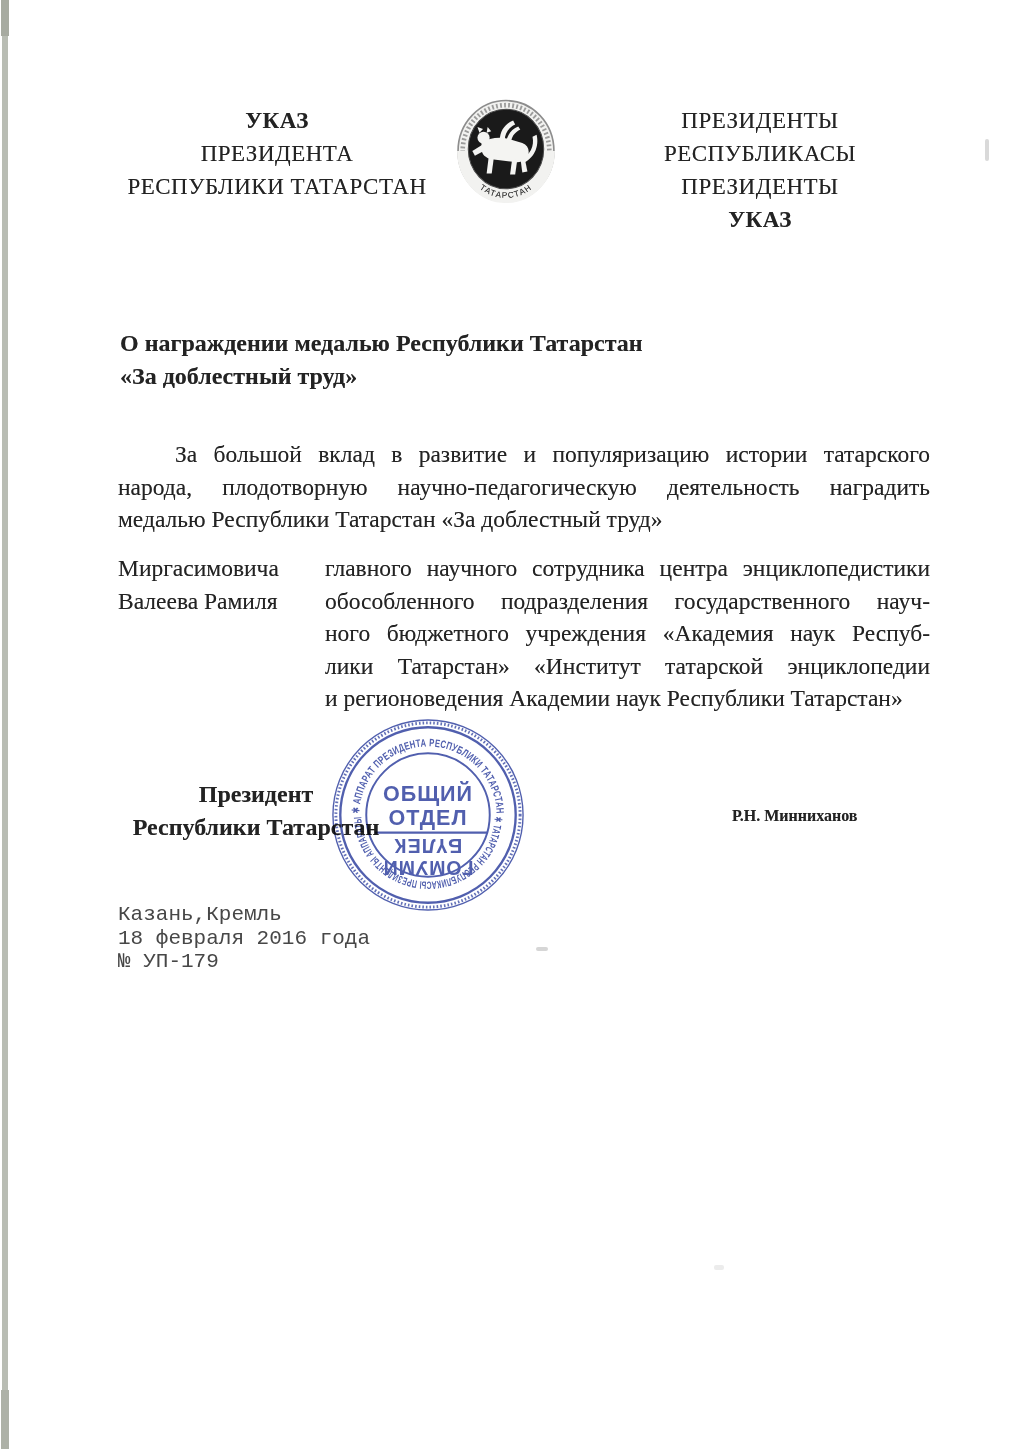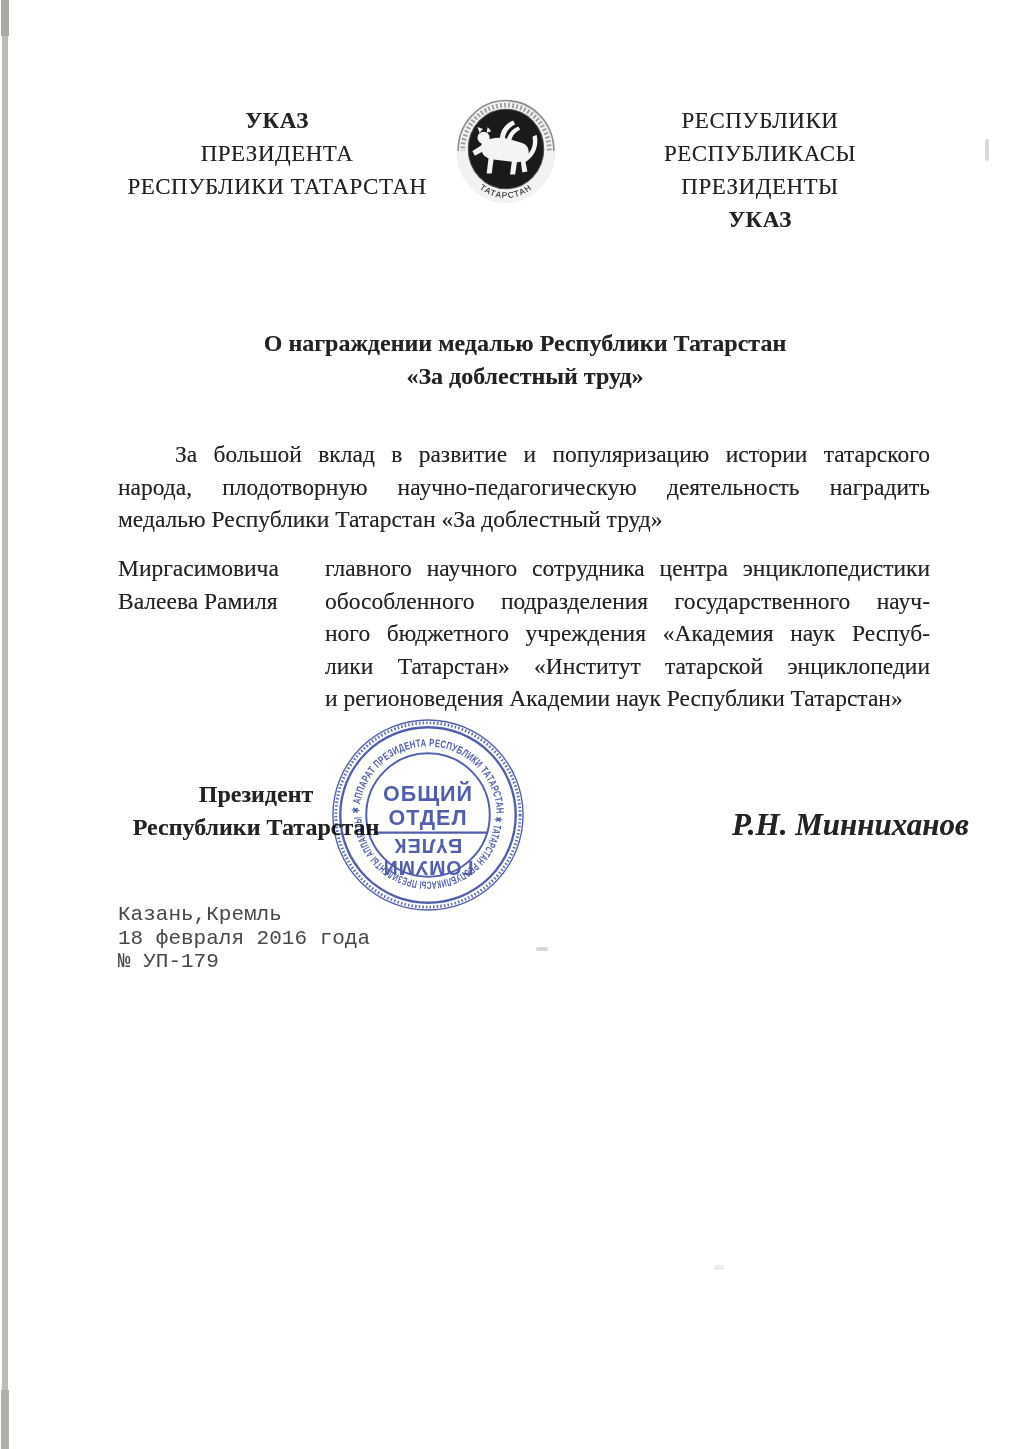--- a/index.html
+++ b/index.html
@@ -35,21 +35,21 @@
     position:absolute; left:592px; top:104px; width:336px;
     text-align:center; font-size:23px; line-height:33px; letter-spacing:0.5px;
   }
   .bold { font-weight:bold; }
   .emblem {
     position:absolute; left:455px; top:98px; width:102px; height:107px;
   }
   
   .doc-title {
     position:absolute; left:120px; top:327px; width:810px;
-    text-align:center; font-weight:bold; font-size:24px; line-height:33px;
+    font-weight:bold; font-size:24px; line-height:33px;
   }
   
   .body-par {
     position:absolute; left:118px; top:438px; width:812px;
     font-size:23.5px; line-height:32.5px;
   }
   .jline { text-align:justify; text-align-last:justify; white-space:normal; }
   .jline-first { text-indent:57px; }
   .lline { text-align:left; text-align-last:left; }
   
@@ -61,21 +61,21 @@
     position:absolute; left:325px; top:552px; width:605px;
     font-size:23.5px; line-height:32.5px;
   }
   
   .sig-post {
     position:absolute; left:118px; top:778px; width:276px;
     text-align:center; font-weight:bold; font-size:24px; line-height:33px;
   }
   .sig-name {
     position:absolute; left:732px; top:807px;
-    font-weight:bold; font-size:31px;font-style:italic;
+    font-weight:bold; font-size:16px;
   }
   
   .stamp {
     position:absolute; left:330px; top:717px; width:196px; height:196px;
     mix-blend-mode:multiply; opacity:0.93;
     color: var(--color-stamp, #4353a8);
     text-shadow:none;
   }
   .stamp svg { width:100%; height:100%; }
   .stamp text { font-family:"Liberation Sans","DejaVu Sans",sans-serif; fill:currentColor; }
@@ -129,21 +129,21 @@
         <path d="M64,58 L66,73 L71,72 L68,57 Z"></path>
       </g>
       <path id="emb-cap-arc" d="M 7,52 A 43,46 0 0 0 93,52" fill="none" stroke="#f2f2f0" stroke-width="10"></path>
       <text font-size="8" letter-spacing="1.2" fill="#2e2e2e" font-family="Liberation Sans, sans-serif">
         <textPath href="#emb-cap-arc" startOffset="50%" text-anchor="middle">ТАТАРСТАН</textPath>
       </text>
     </svg>
   </div>
 
   <div class="hdr-right">
-    <div>РЕСПУБЛИКИ РЕСПУБЛИКАСЫ</div>
+    <div>ПРЕЗИДЕНТЫ РЕСПУБЛИКАСЫ</div>
     <div>ПРЕЗИДЕНТЫ</div>
     <div class="bold">УКАЗ</div>
   </div>
 
   <div class="doc-title">
     <div>О награждении медалью Республики Татарстан</div>
     <div>«За доблестный труд»</div>
   </div>
 
   <div class="body-par">

